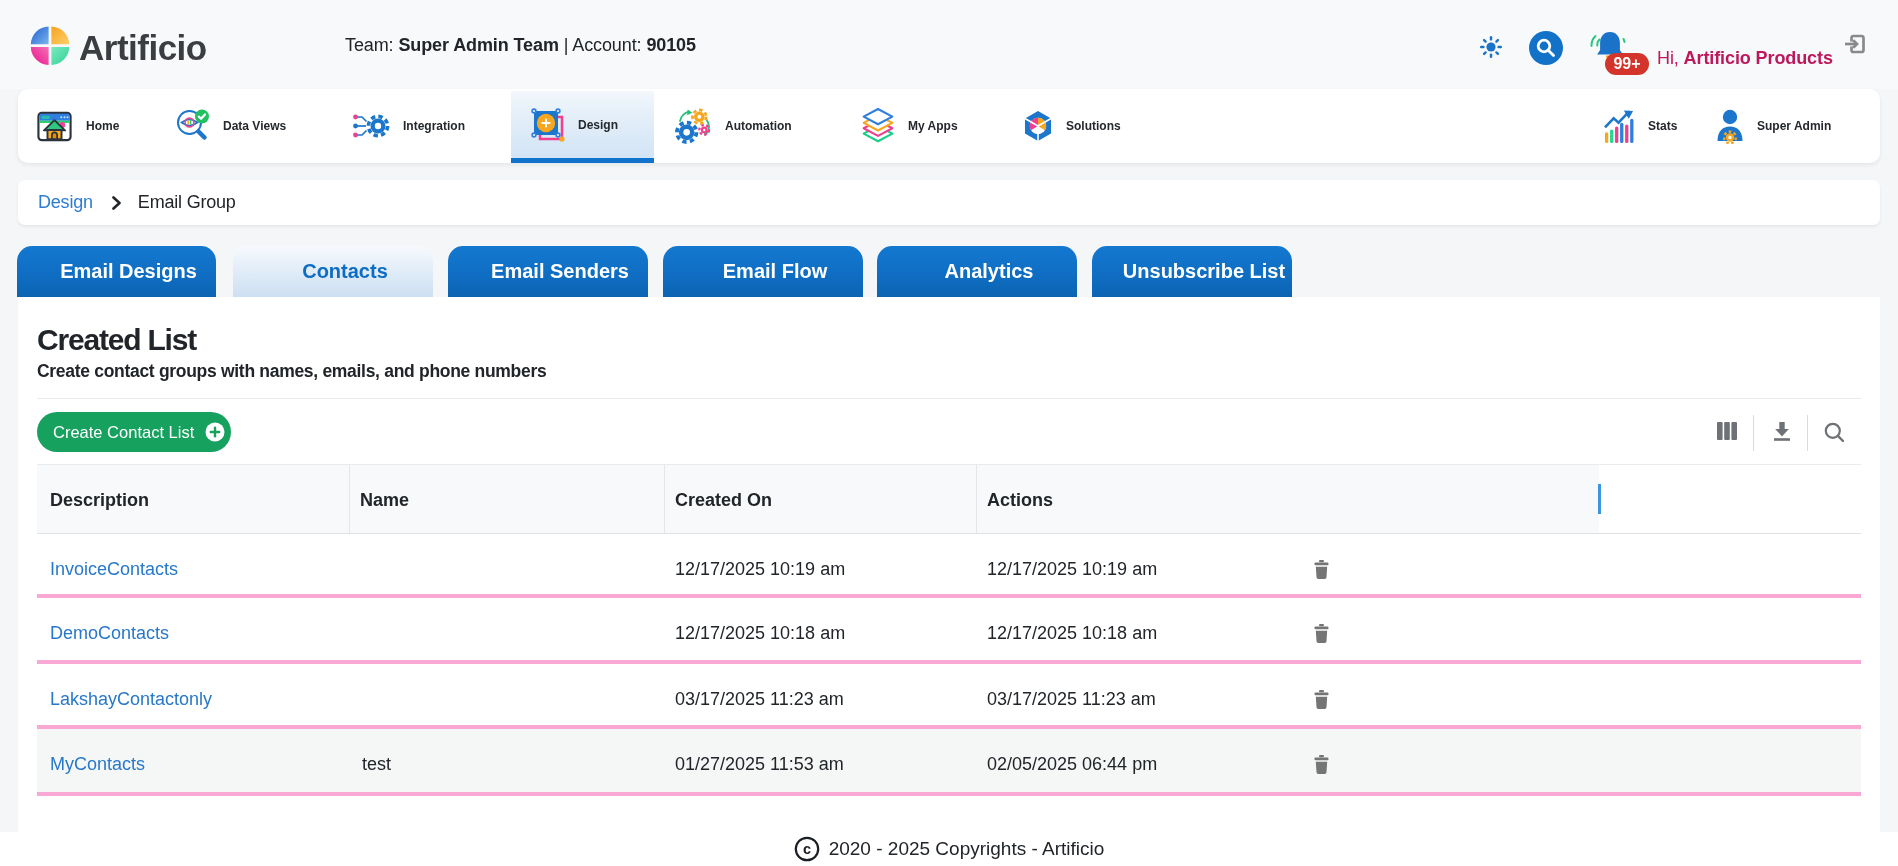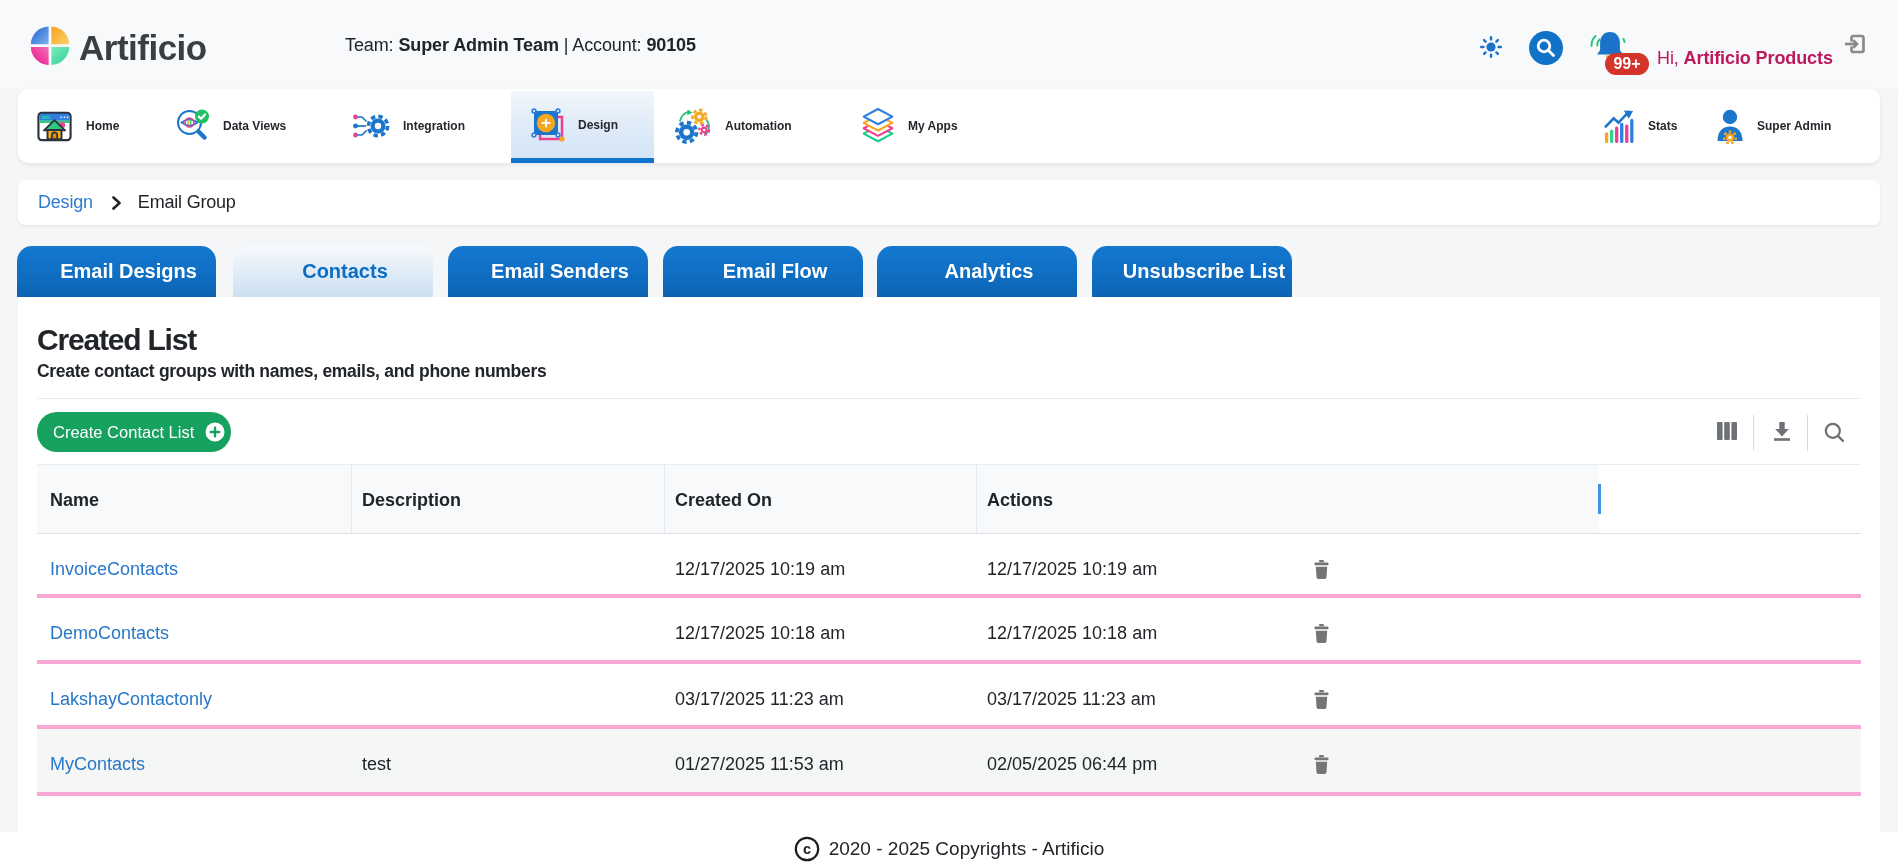--- a/index.html
+++ b/index.html
@@ -219,20 +219,34 @@
     <svg width="34" height="38" viewBox="0 0 38 42">
       <g stroke-width="2.4" stroke-linejoin="round" fill="#fff">
         <path d="M19 21 L35 29.5 19 38 3 29.5 Z" stroke="#17cf86"></path>
         <path d="M19 15 L35 23.5 19 32 3 23.5 Z" stroke="#ef3f8f"></path>
         <path d="M19 9 L35 17.5 19 26 3 17.5 Z" stroke="#f6a71f"></path>
         <path d="M19 2 L35 10.5 19 19 3 10.5 Z" stroke="#2f7fe0"></path>
       </g>
     </svg>
     <span>My Apps</span>
   </div>
+  <div class="ni" style="left:1005px">
+    <svg width="30" height="32" viewBox="0 0 30 32">
+      <path d="M15 1 L28 8.5 V23.5 L15 31 L2 23.5 V8.5 Z" fill="#1b76cc"></path>
+      <circle cx="15" cy="16" r="8.2" fill="#fff"></circle>
+      <path d="M15 16 L8 20.2 A8.2 8.2 0 0 1 15 7.8 Z" fill="#ef3f8f"></path>
+      <path d="M15 16 L22 20.2 A8.2 8.2 0 0 0 15 7.8 Z" fill="#f6a71f"></path>
+      <g stroke="#fff" stroke-width="1.6">
+          <line x1="15" y1="16" x2="15" y2="31"></line>
+          <line x1="15" y1="16" x2="2" y2="8.5"></line>
+          <line x1="15" y1="16" x2="28" y2="8.5"></line>
+        </g>
+    </svg>
+    <span>Solutions</span>
+  </div>
   <div class="ni" style="left:1586px">
     <svg width="31" height="35" viewBox="0 0 32 36">
       <g>
         <rect x="1" y="24" width="3.4" height="11" rx="1.6" fill="#f6a71f"></rect>
         <rect x="6.2" y="21" width="3.4" height="14" rx="1.6" fill="#2dd495"></rect>
         <rect x="11.4" y="18" width="3.4" height="17" rx="1.6" fill="#ef3f8f"></rect>
         <rect x="16.6" y="14" width="3.4" height="21" rx="1.6" fill="#2f7fe0"></rect>
         <rect x="21.8" y="16" width="3.4" height="19" rx="1.6" fill="#ef3f8f"></rect>
         <rect x="27" y="10" width="3.4" height="25" rx="1.6" fill="#2f7fe0"></rect>
       </g>
@@ -295,22 +309,22 @@
   </svg>
   <div class="tsep" style="left:1789px"></div>
   <svg class="ticon" style="left:1806px" width="20" height="20" viewBox="0 0 20 20">
     <circle cx="8.8" cy="8.8" r="7" fill="none" stroke="#6e7276" stroke-width="2.2"></circle>
     <line x1="13.9" y1="13.9" x2="19" y2="19" stroke="#6e7276" stroke-width="2.4" stroke-linecap="round"></line>
   </svg>
   <div class="hr2"></div>
 
   <div class="thead">
     <div class="gray">
+      <div class="hc w2">Description</div>
       <div class="hc w1">Name</div>
-      <div class="hc w2">Description</div>
       <div class="hc w3">Created On</div>
       <div class="hc w5">Actions</div>
     </div>
     <div class="bluebar"></div>
   </div>
 
   <div class="trow" style="top:237px;height:64px">
     <div class="c1 w1"><a>InvoiceContacts</a></div>
     <div class="w2"></div>
     <div class="w3">12/17/2025 10:19 am</div>

